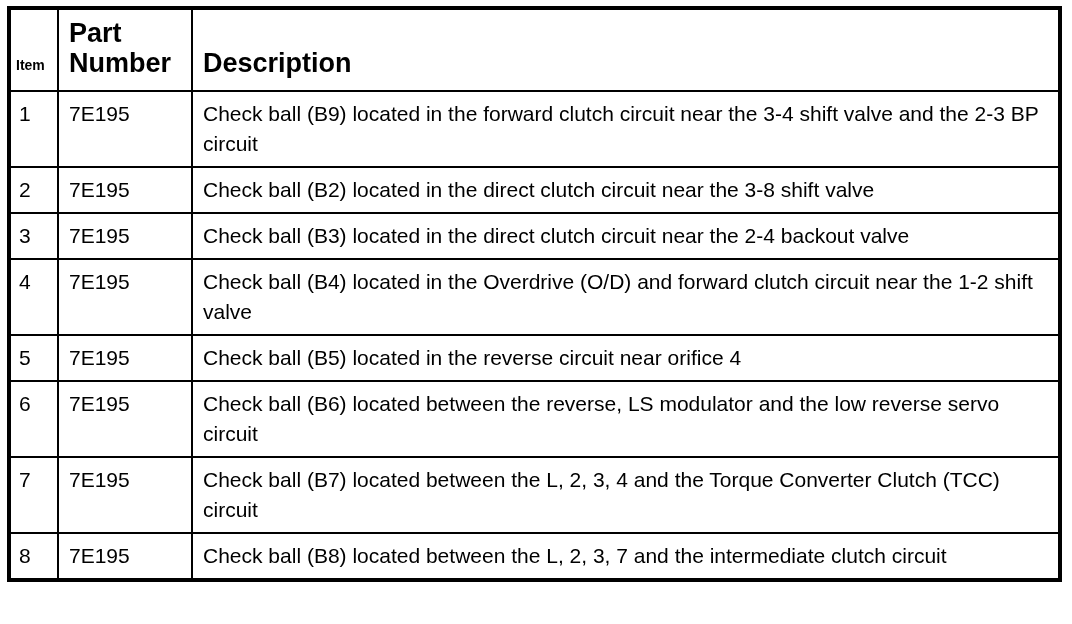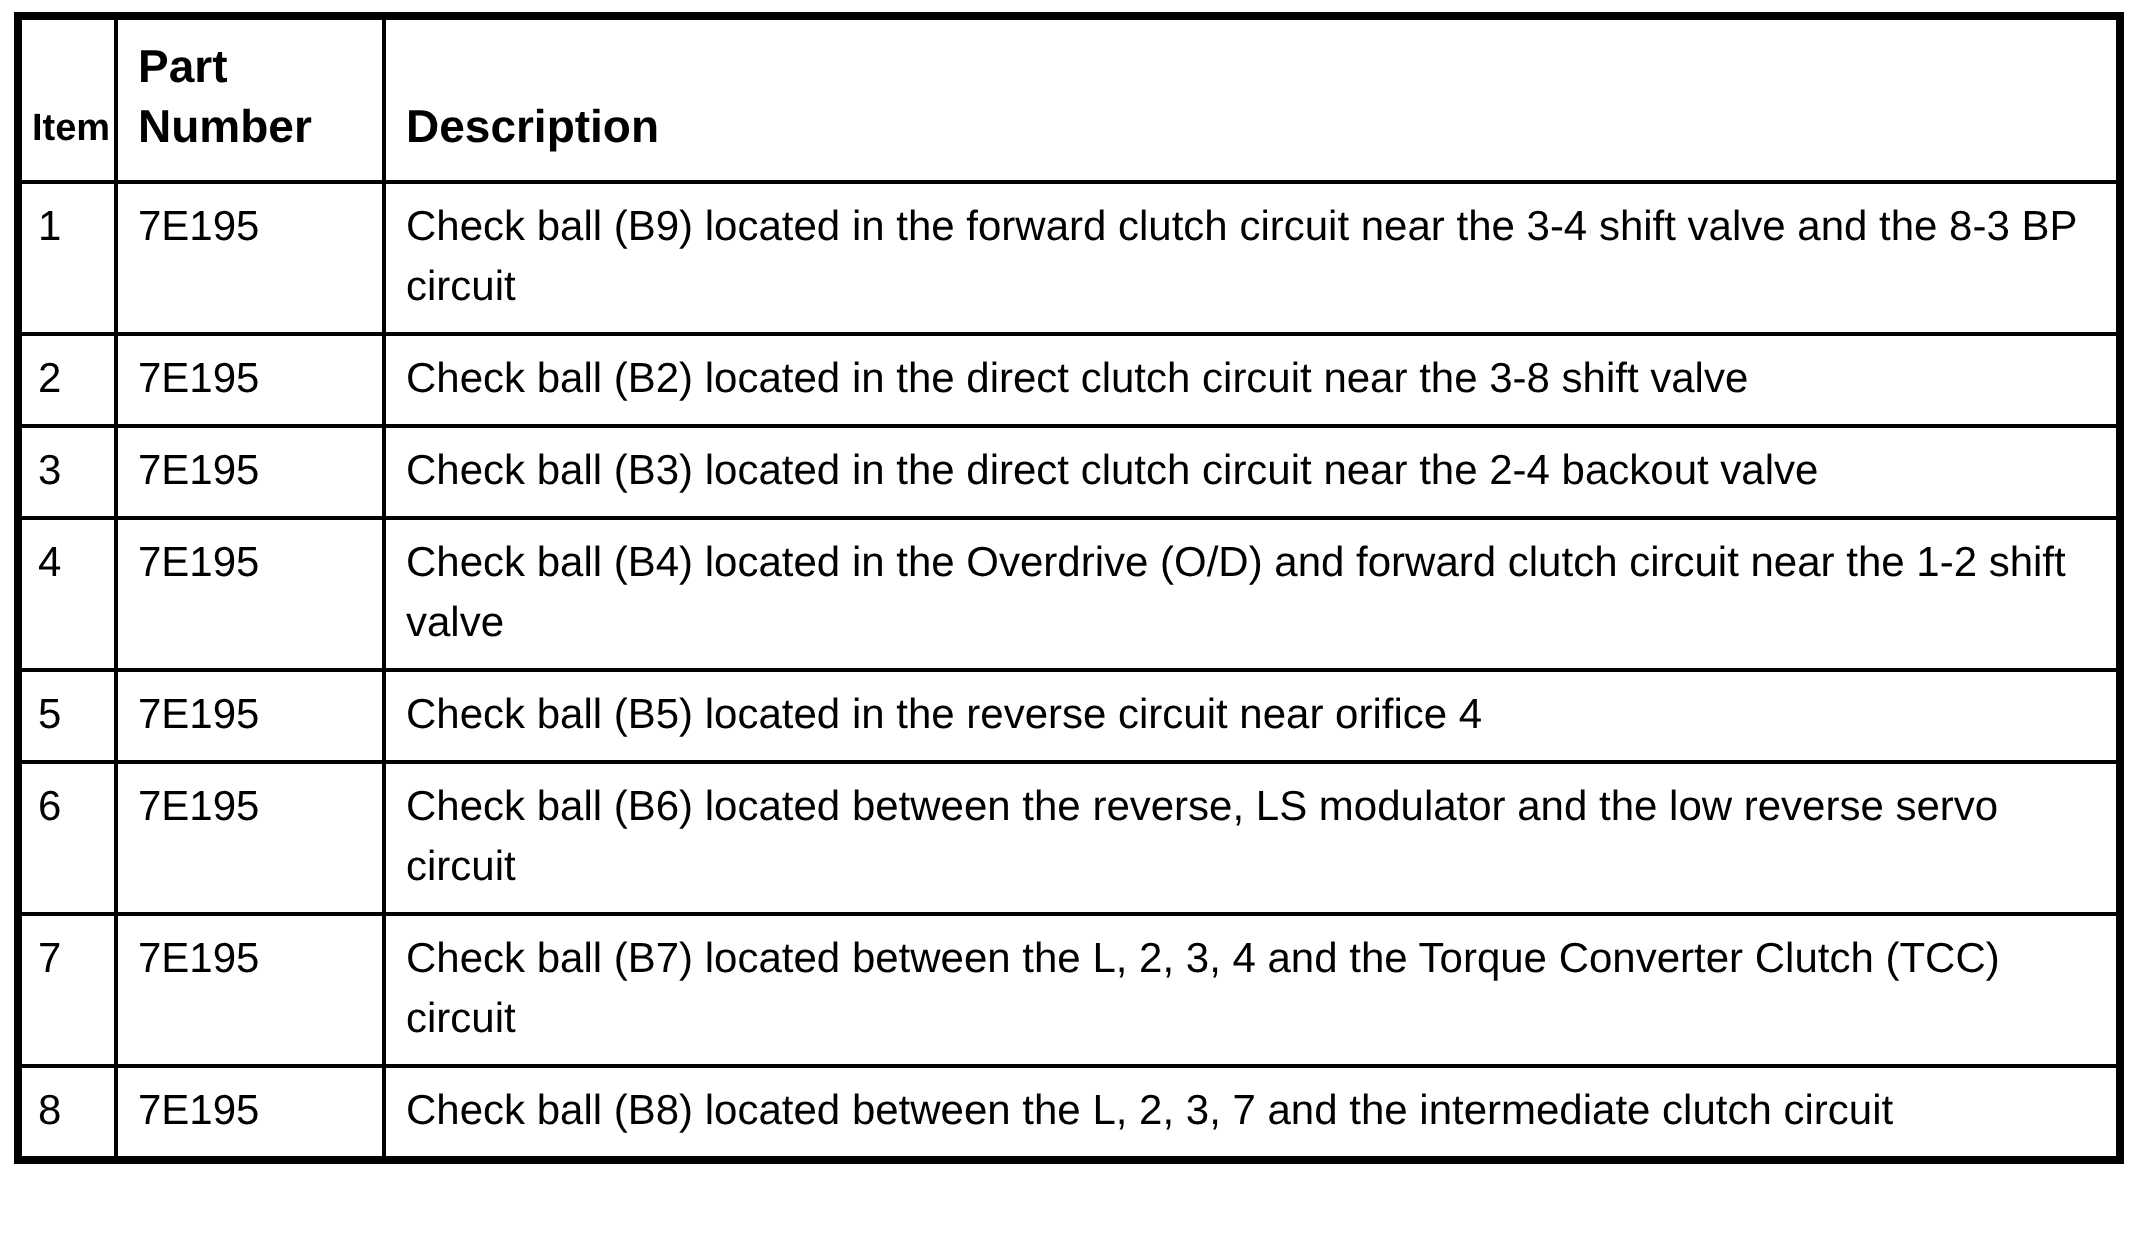--- a/index.html
+++ b/index.html
@@ -35,25 +35,25 @@
   col.col-desc { width: auto; }
   th, td {
     border: 2px solid #000000;
     text-align: left;
     background: #ffffff;
     overflow: hidden;
   }
   th {
     vertical-align: bottom;
     font-weight: bold;
-    font-size: 23px;
+    font-size: 27px;
     padding: 8px 6px 12px 10px;
   }
   th.th-item {
-    font-size: 19px;
+    font-size: 14px;
     line-height: 16px;
     padding-left: 5px;
     padding-right: 16px;
     padding-bottom: 17px;
   }
   td {
     vertical-align: top;
     padding: 7px 6px 7px 10px;
   }
   td.td-item { padding-left: 8px; }
@@ -72,21 +72,21 @@
       <tr>
         <th class="th-item">Item</th>
         <th>Part Number</th>
         <th>Description</th>
       </tr>
     </thead>
     <tbody id="table-body">
         <tr>
           <td class="td-item">1</td>
           <td class="td-part">7E195</td>
-          <td class="td-desc">Check ball (B9) located in the forward clutch circuit near the 3-4 shift valve and the 8-3 BP circuit</td>
+          <td class="td-desc">Check ball (B9) located in the forward clutch circuit near the 3-4 shift valve and the 2-3 BP circuit</td>
         </tr>
         <tr>
           <td class="td-item">2</td>
           <td class="td-part">7E195</td>
           <td class="td-desc">Check ball (B2) located in the direct clutch circuit near the 3-8 shift valve</td>
         </tr>
         <tr>
           <td class="td-item">3</td>
           <td class="td-part">7E195</td>
           <td class="td-desc">Check ball (B3) located in the direct clutch circuit near the 2-4 backout valve</td>

